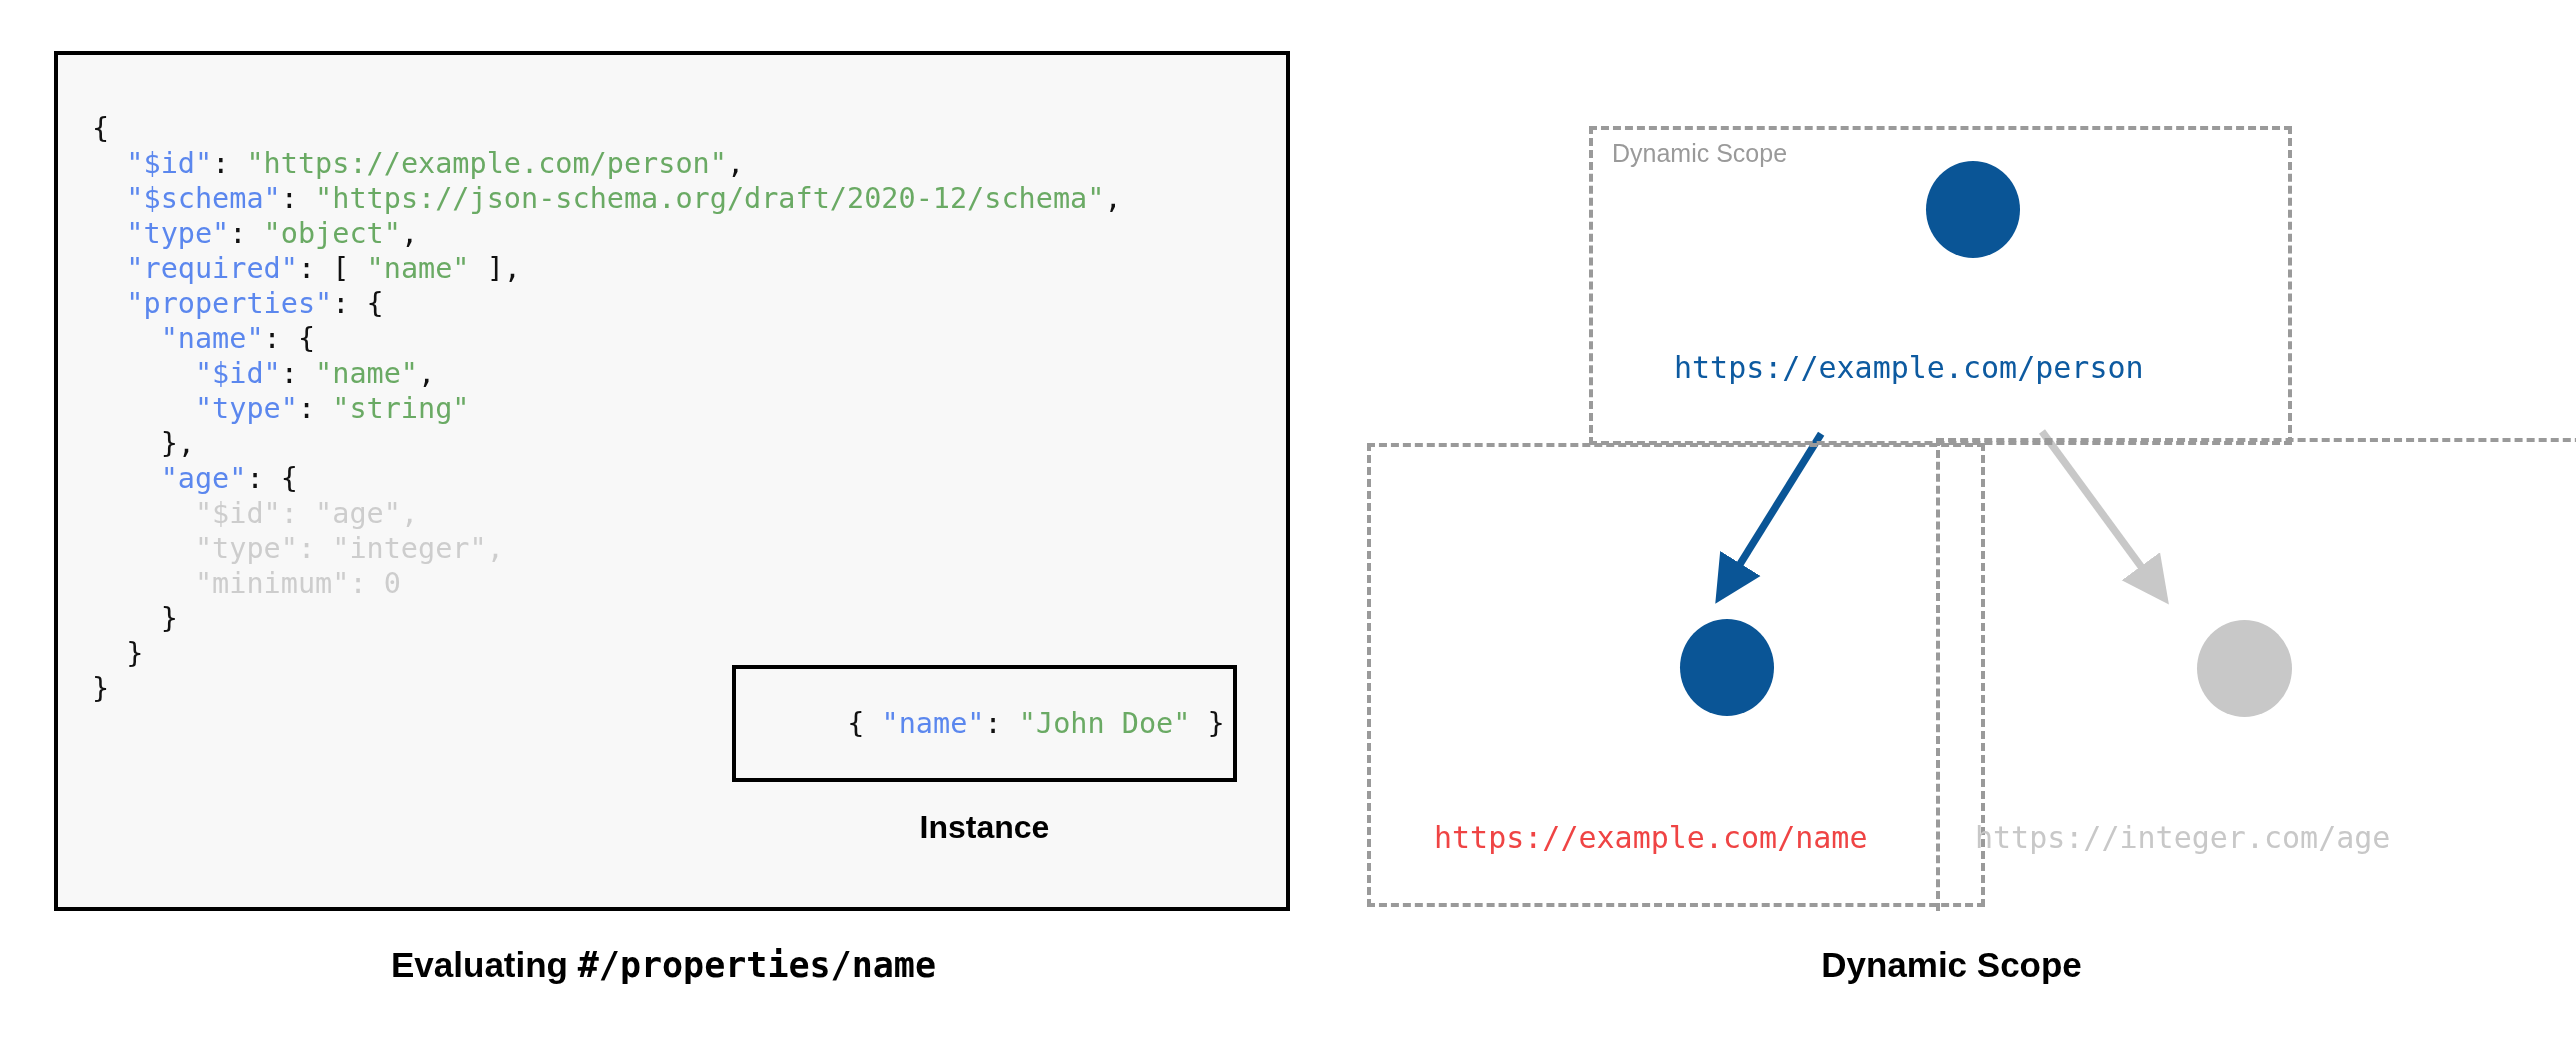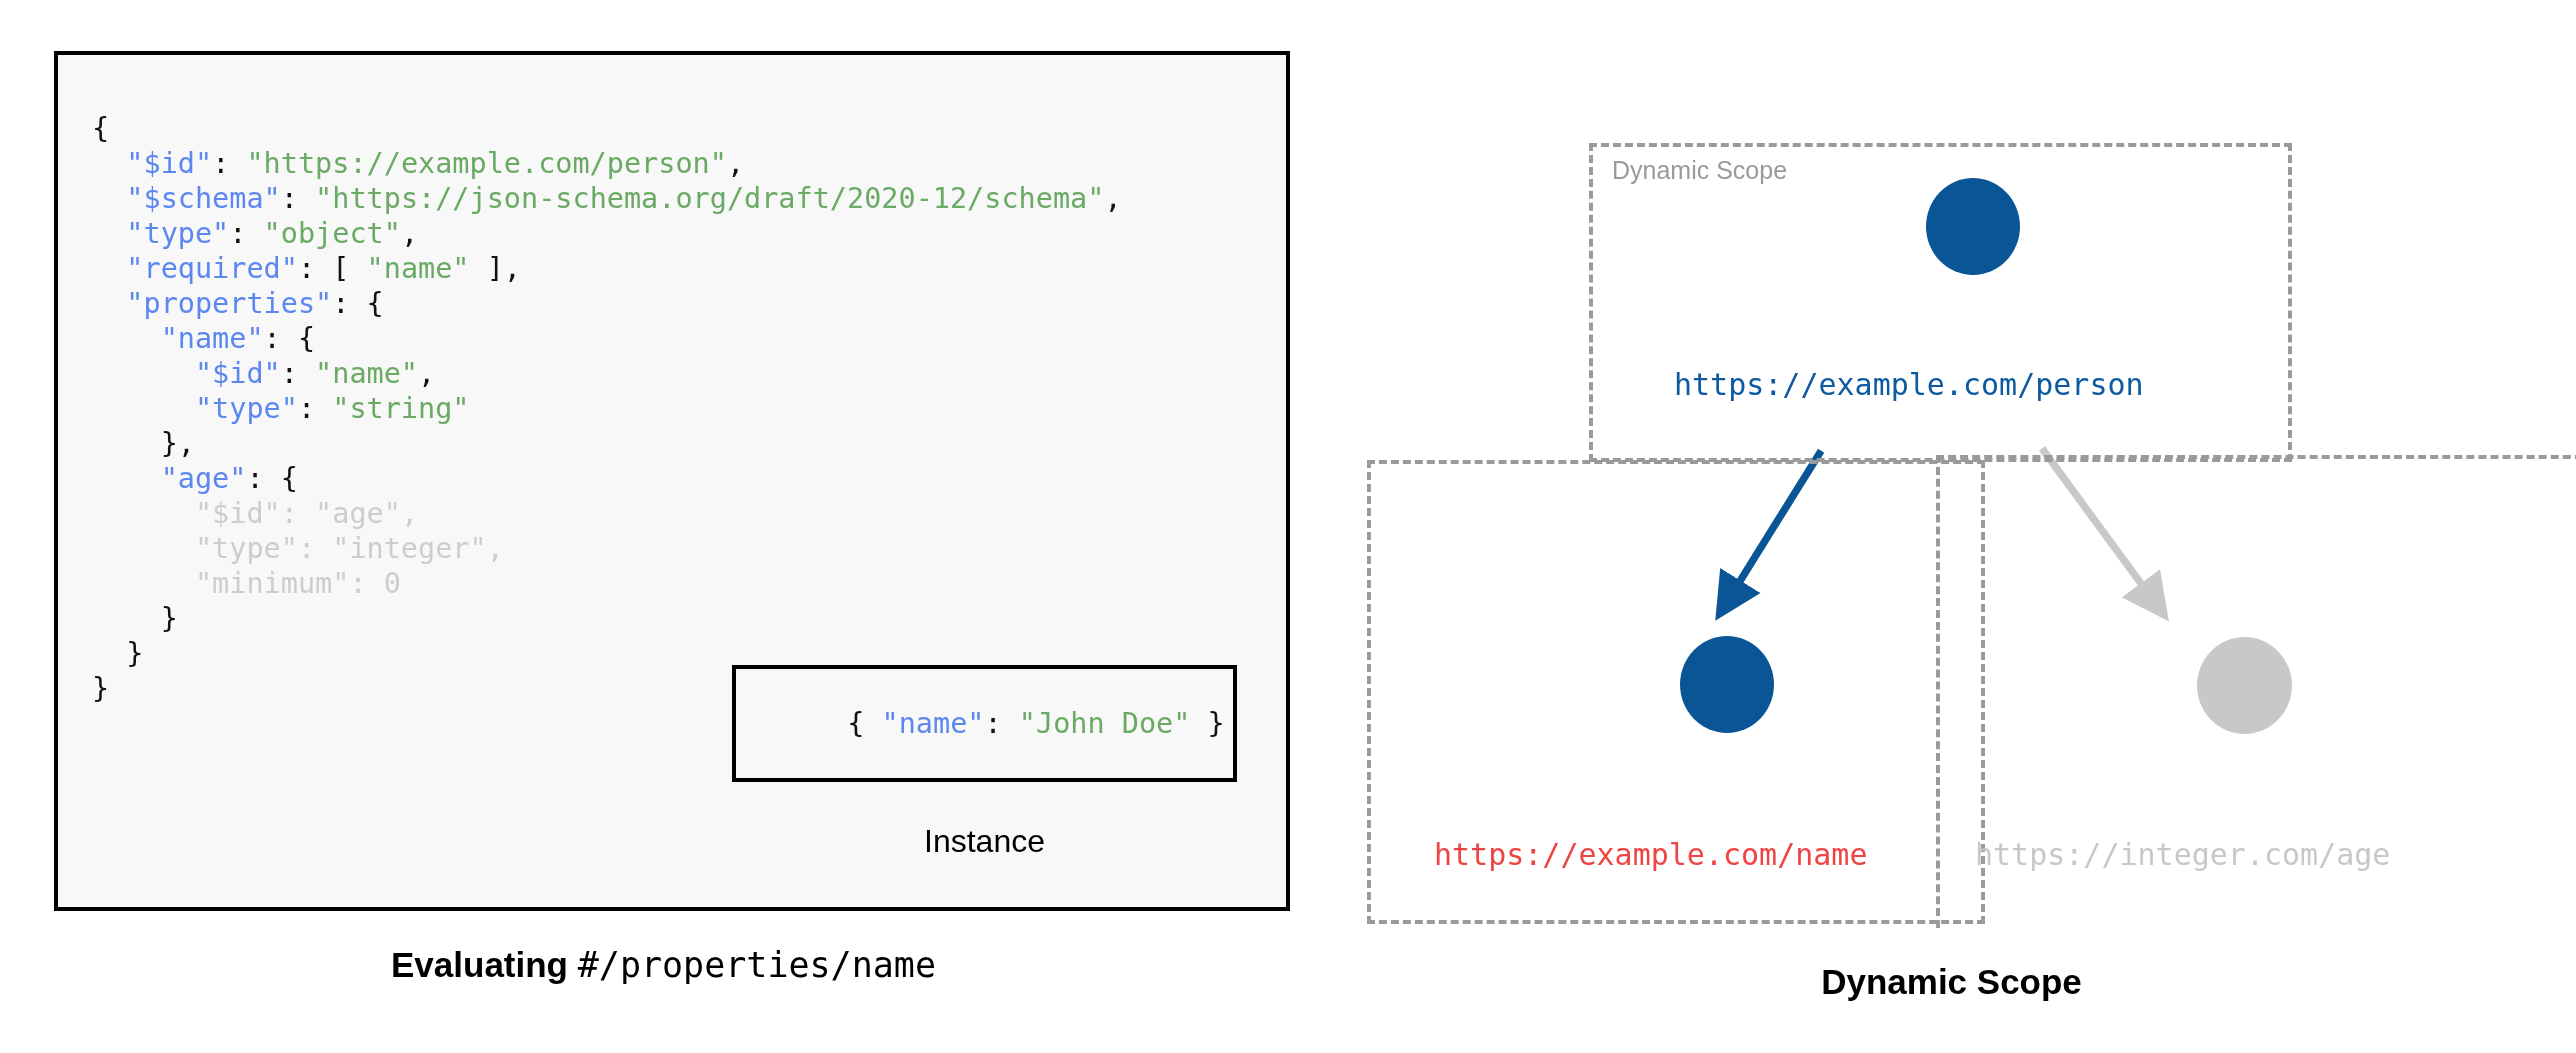--- a/index.html
+++ b/index.html
@@ -27,35 +27,35 @@
     position:absolute;left:732px;top:665px;width:505px;height:117px;
     background:#F8F8F8;border:4px solid #000;box-sizing:border-box;
     display:flex;align-items:center;justify-content:center;
   }
   #instance-code{
     font-family:"DejaVu Sans Mono","Liberation Mono",monospace;
     font-size:28.5px;white-space:pre;color:#111;
   }
   #instance-label{
     position:absolute;left:732px;top:809px;width:505px;
-    text-align:center;font-size:32px;font-weight:normal;color:#000;margin-top:14px;
+    text-align:center;font-size:32px;font-weight:bold;color:#000;
   }
 
   #left-caption{
     position:absolute;left:0px;top:945px;width:1327px;text-align:center;
     font-size:35px;color:#000;white-space:nowrap;
   }
   #left-caption .cap-bold{font-weight:bold;}
   #left-caption .cap-mono{
     font-family:"DejaVu Sans Mono","Liberation Mono",monospace;
-    font-weight:normal;
+    font-weight:bold;
   }
 
   
-  #right-panel{position:absolute;left:1327px;top:17px;width:1249px;height:906px;}
+  #right-panel{position:absolute;left:1327px;top:0;width:1249px;height:906px;}
 
   .scope-box{position:absolute;box-sizing:border-box;}
   #scope-top{
     left:262px;top:126px;width:703px;height:319px;
     border:4px dashed #9A9A9A;
   }
   #scope-left{
     left:40px;top:443px;width:618px;height:464px;
     border:4px dashed #9A9A9A;
   }

